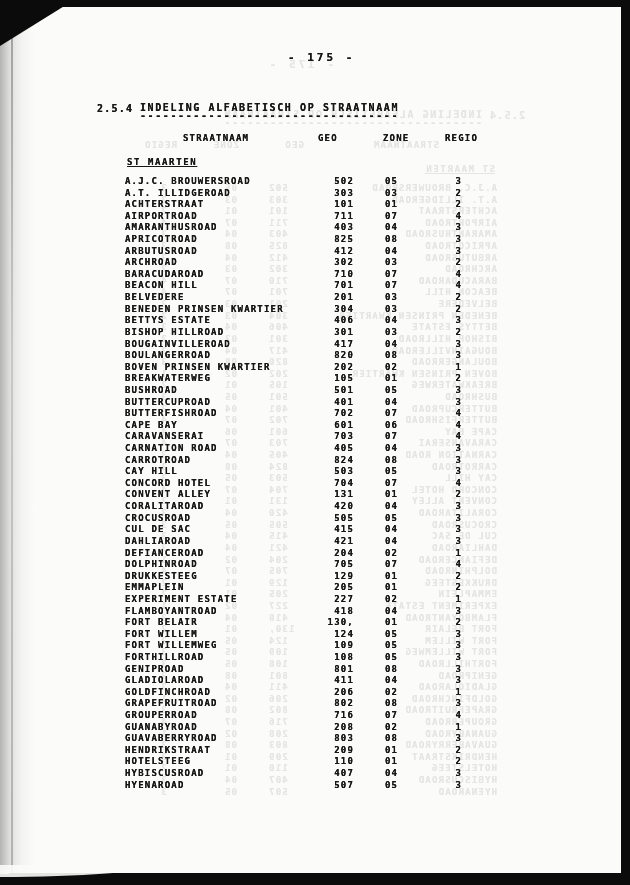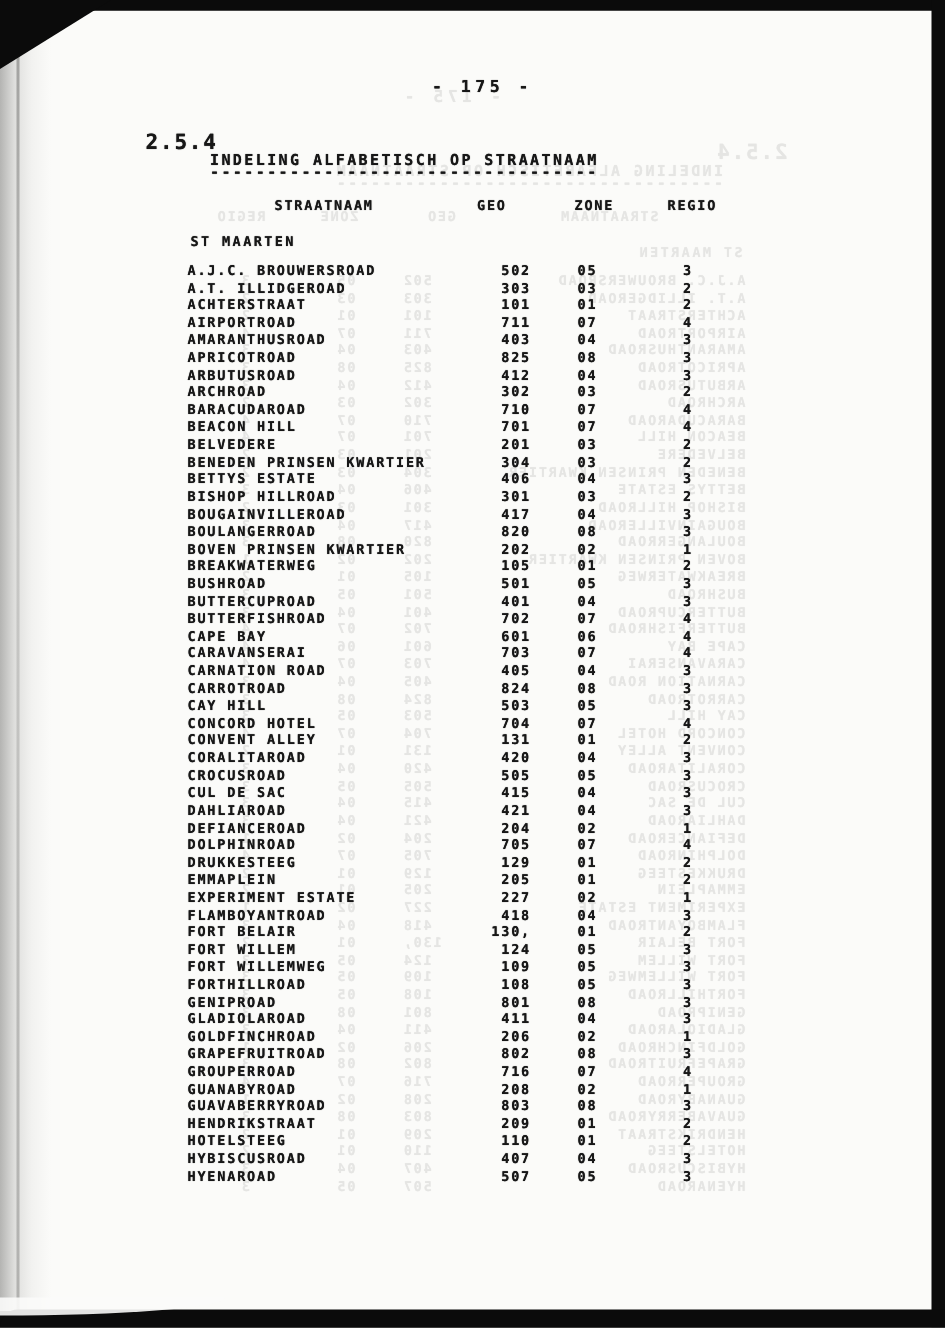--- a/index.html
+++ b/index.html
@@ -33,32 +33,32 @@
   }
   .corner-curve{
     position:absolute; left:0; bottom:8px; width:150px; height:12px;
     background:#fbfbf9; border-radius:0 0 100% 0; opacity:.9;
   }
 
   .content-layer{position:absolute; inset:0; color:#171717;}
   .txt{position:absolute; white-space:pre; font-weight:bold; text-shadow:0 0 .55px currentColor;}
 
   .pagenum{left:288px; top:44px; font-size:11px; letter-spacing:3px;}
-  .section-number{left:97px; top:80px; font-size:14px; letter-spacing:1.2px;}
+  .section-number{left:97px; top:96px; font-size:10px; letter-spacing:1.2px;}
   .section-title{left:140px; top:95px; font-size:10px; letter-spacing:1.6px;}
   .title-underline{left:140px; top:103px; font-size:10px; letter-spacing:1.6px;}
 
   .thead{position:absolute; left:125px; top:126px; width:350px; height:12px;}
   .thead span{position:absolute; font-size:9px; font-weight:bold; letter-spacing:1.2px; white-space:pre; text-shadow:0 0 .55px currentColor;}
   .h-name{left:58px;}
   .h-geo{left:193px; width:36px; text-align:left;}
   .h-zone{left:258px;}
   .h-regio{left:320px;text-align:right;}
 
-  .region-heading{left:127px; top:150px; font-size:9px; letter-spacing:1.6px;}
+  .region-heading{left:127px; top:150px; font-size:9px; letter-spacing:1.6px;text-decoration:underline;}
 
   .rows{position:absolute; left:125px; top:169px; width:350px;}
   .row{position:relative; height:11.62px;}
   .row span{position:absolute; top:0; font-size:9px; font-weight:bold; letter-spacing:1.2px; white-space:pre; text-shadow:0 0 .5px currentColor;}
   .c-name{left:0;}
   .c-geo{left:193px; width:36px; text-align:right;}
   .c-zone{left:260px;}
   .c-regio{left:318px; width:19px; text-align:right;}
 
   

